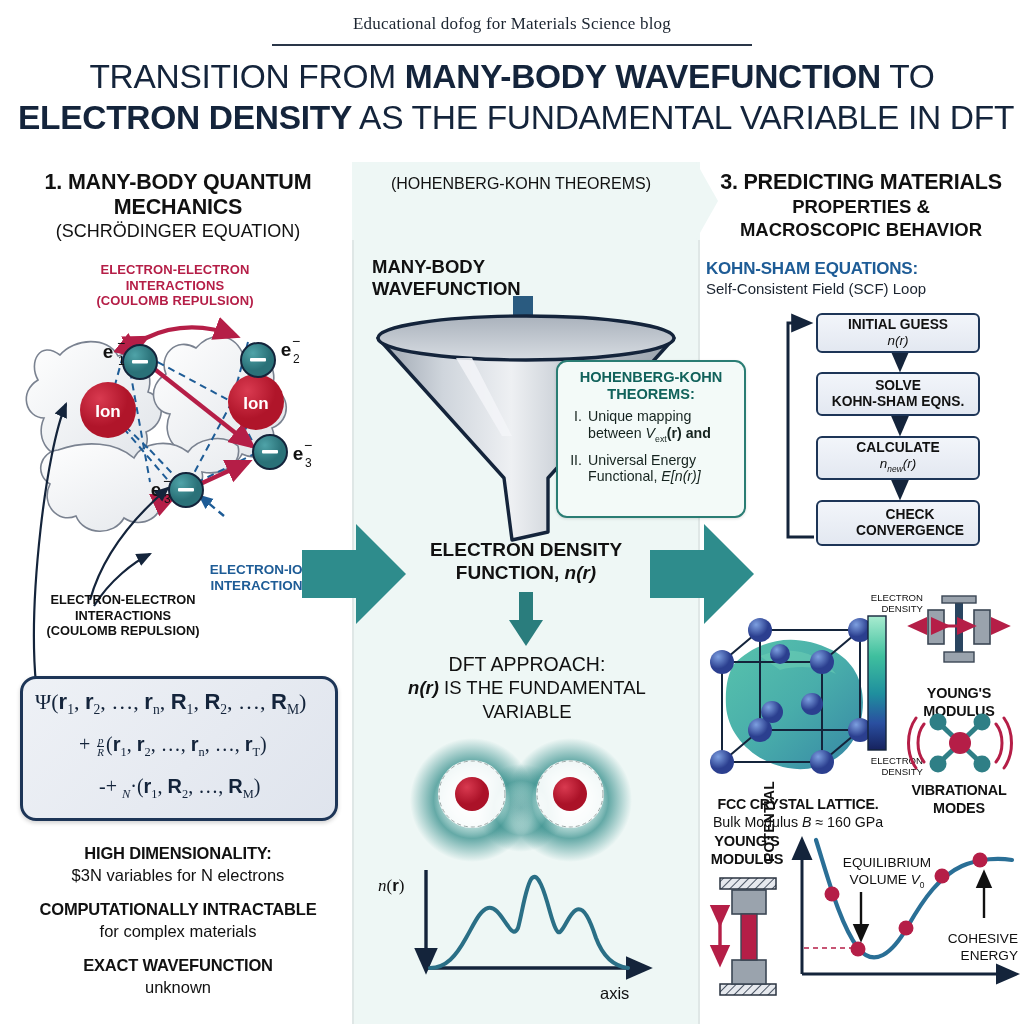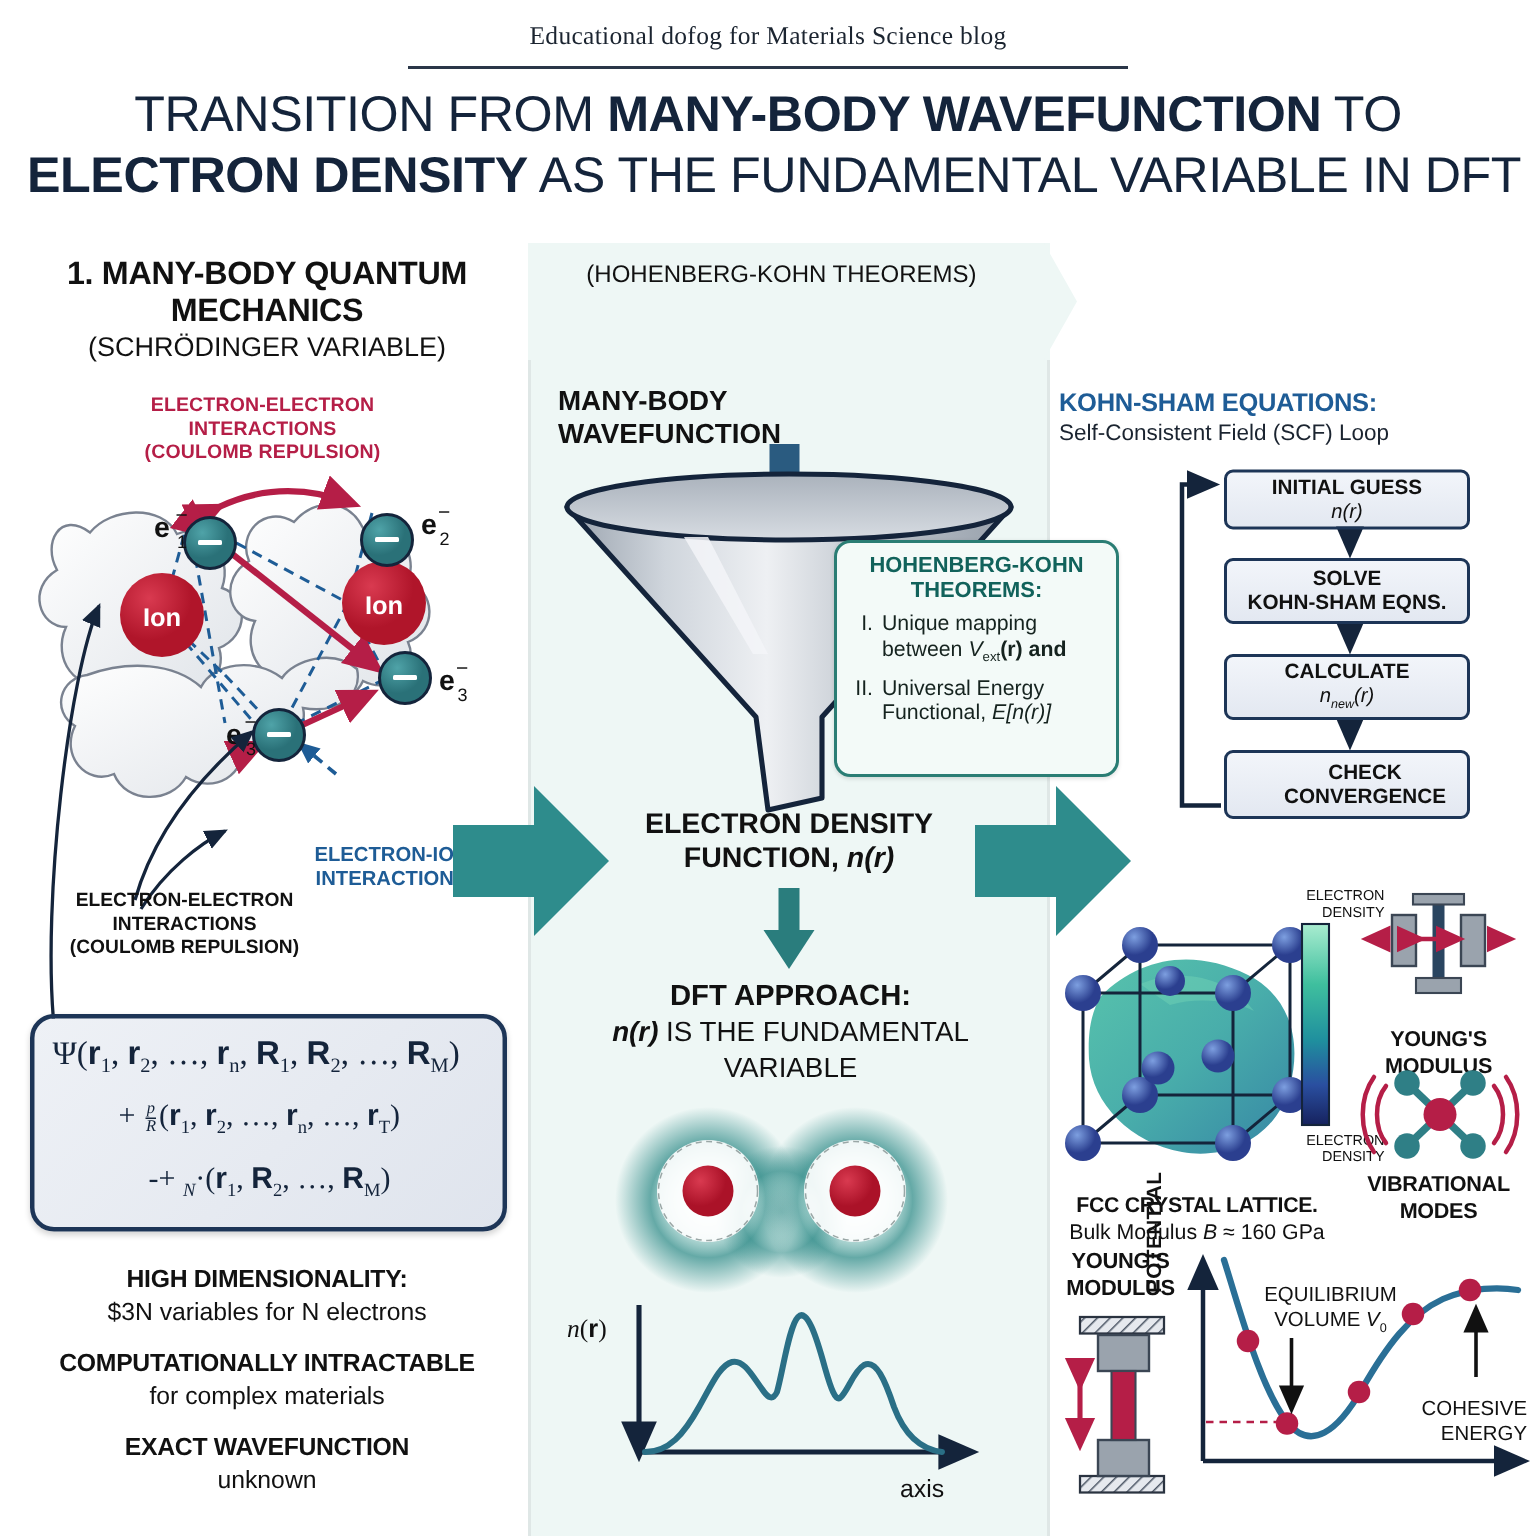--- a/index.html
+++ b/index.html
@@ -109,21 +109,21 @@
   .hk-item i { font-style:italic; }
   .edf-label {
     position:absolute; left:380px; top:538px; width:292px; text-align:center;
     font-size:19px; font-weight:800; line-height:23px; color:#111;
   }
   .edf-label i { font-weight:800; font-style:italic; }
   .dft-label {
     position:absolute; left:362px; top:652px; width:330px; text-align:center;
     color:#111;
   }
-  .dft-label .t1 { font-size:19.5px; font-weight:700; line-height:24px; }
+  .dft-label .t1 { font-size:19.5px; font-weight:400; line-height:24px; }
   .dft-label .t2 { font-size:18.5px; font-weight:400; line-height:24px; }
   .dft-label .t2 i { font-style:italic; font-weight:700; }
 
   
   .ks-head { position:absolute; left:706px; top:258px; width:312px; }
   .ks-head .k1 { font-size:17px; font-weight:800; color:#1e5c96; line-height:21px; letter-spacing:-.2px; }
   .ks-head .k2 { font-size:15px; font-weight:400; color:#1b2430; line-height:19px; }
 
   .scfbox {
     position:absolute; left:816px; width:164px;
@@ -209,27 +209,32 @@
   </div>
 
   <div class="mid-panel"></div>
   <div class="mid-chevron"></div>
   <div class="mid-divider-l"></div>
   <div class="mid-divider-r"></div>
 
   <div class="colhead" id="col1-head">
     <div class="h1">1. MANY-BODY QUANTUM</div>
     <div class="h1">MECHANICS</div>
-    <div class="h3">(SCHRÖDINGER VARIABLE)</div>
+    <div class="h3">(SCHRÖDINGER EQUATION)</div>
   </div>
 
   <div class="colhead" id="col2-head">
     <div class="h3" style="font-size:16px">(HOHENBERG-KOHN THEOREMS)</div>
   </div>
 
+  <div class="colhead" id="col3-head">
+    <div class="h1">3. PREDICTING MATERIALS</div>
+    <div class="h2">PROPERTIES &amp;</div>
+    <div class="h2">MACROSCOPIC BEHAVIOR</div>
+  </div>
 
   <div class="ee-label">
     <div>ELECTRON-ELECTRON</div>
     <div>INTERACTIONS</div>
     <div>(COULOMB REPULSION)</div>
   </div>
 
   <svg style="position:absolute;left:0;top:300px" width="352" height="400" viewBox="0 0 352 400">
     <defs>
       <linearGradient id="blobG" x1="0" y1="0" x2="1" y2="1">

